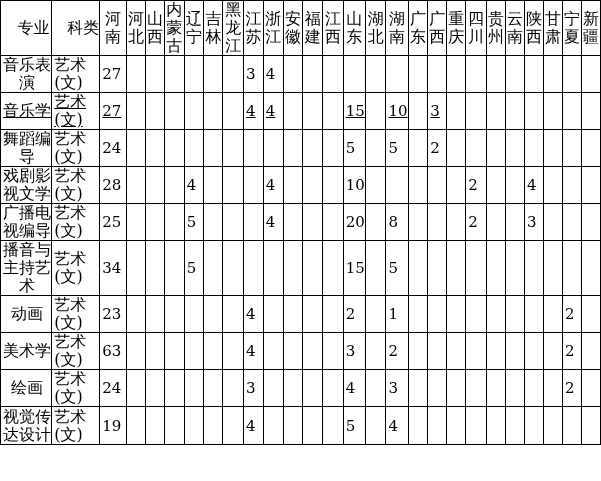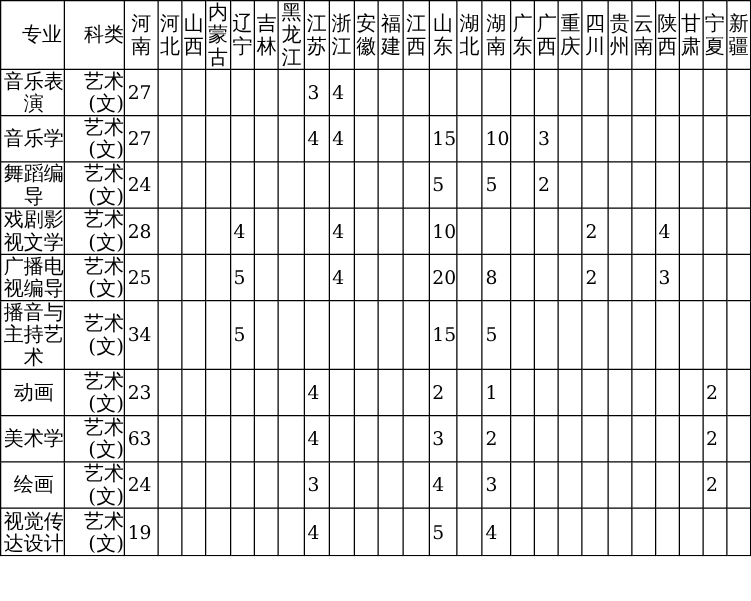--- a/index.html
+++ b/index.html
@@ -34,21 +34,21 @@
     text-align: center;
     word-break: break-all;
     padding: 0 1px;
   }
   .plan-table td.major {
     text-align: center;
     word-break: break-all;
     padding-left: 2px;
   }
   .plan-table td.category {
-    text-align: right;
+    text-align: left;
     white-space: pre-line;
     padding-left: 2px;
   }
   .plan-table td.val {
     text-align: left;
     padding-left: 2px;
     font-size: 15px;
   }
 </style>
 </head>
@@ -139,21 +139,21 @@
         <td class="val"></td>
         <td class="val"></td>
         <td class="val"></td>
         <td class="val"></td>
         <td class="val"></td>
         <td class="val"></td>
         <td class="val"></td>
         <td class="val"></td>
         <td class="val"></td>
       </tr>
-      <tr style="height: 37px;">
+      <tr style="height: 37px; text-decoration: underline;">
         <td class="major">音乐学</td>
         <td class="category">艺术
 (文)</td>
         <td class="val">27</td>
         <td class="val"></td>
         <td class="val"></td>
         <td class="val"></td>
         <td class="val"></td>
         <td class="val"></td>
         <td class="val"></td>

